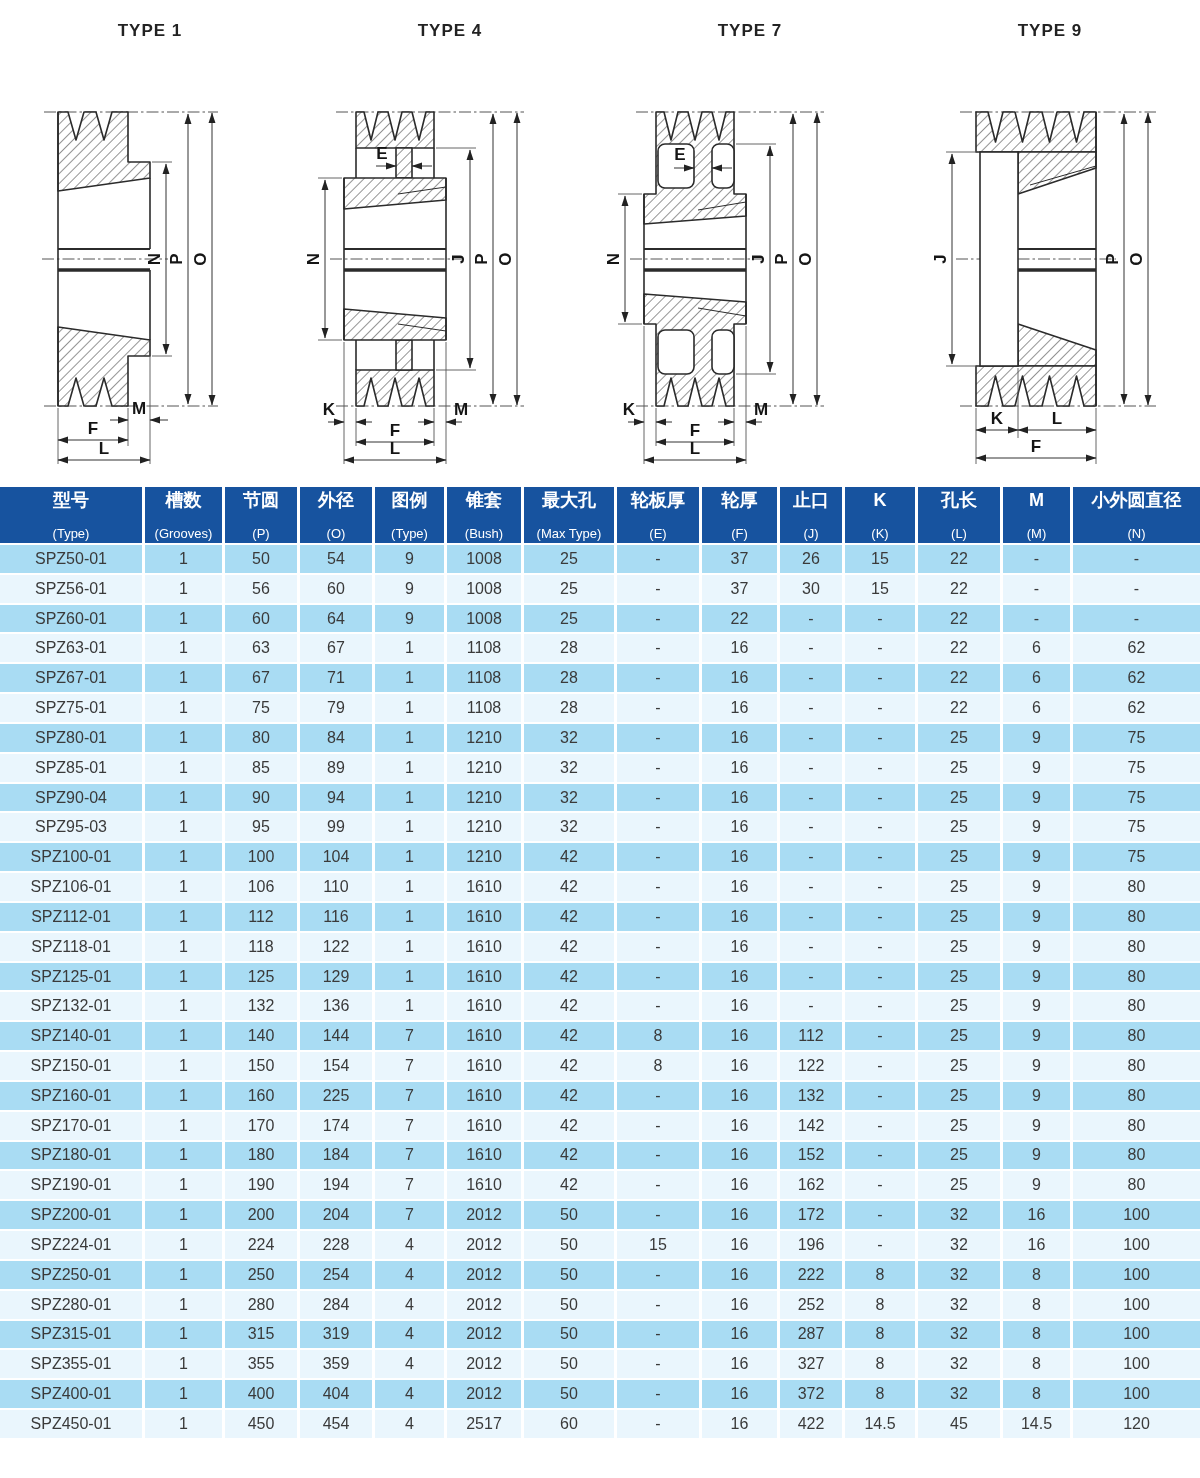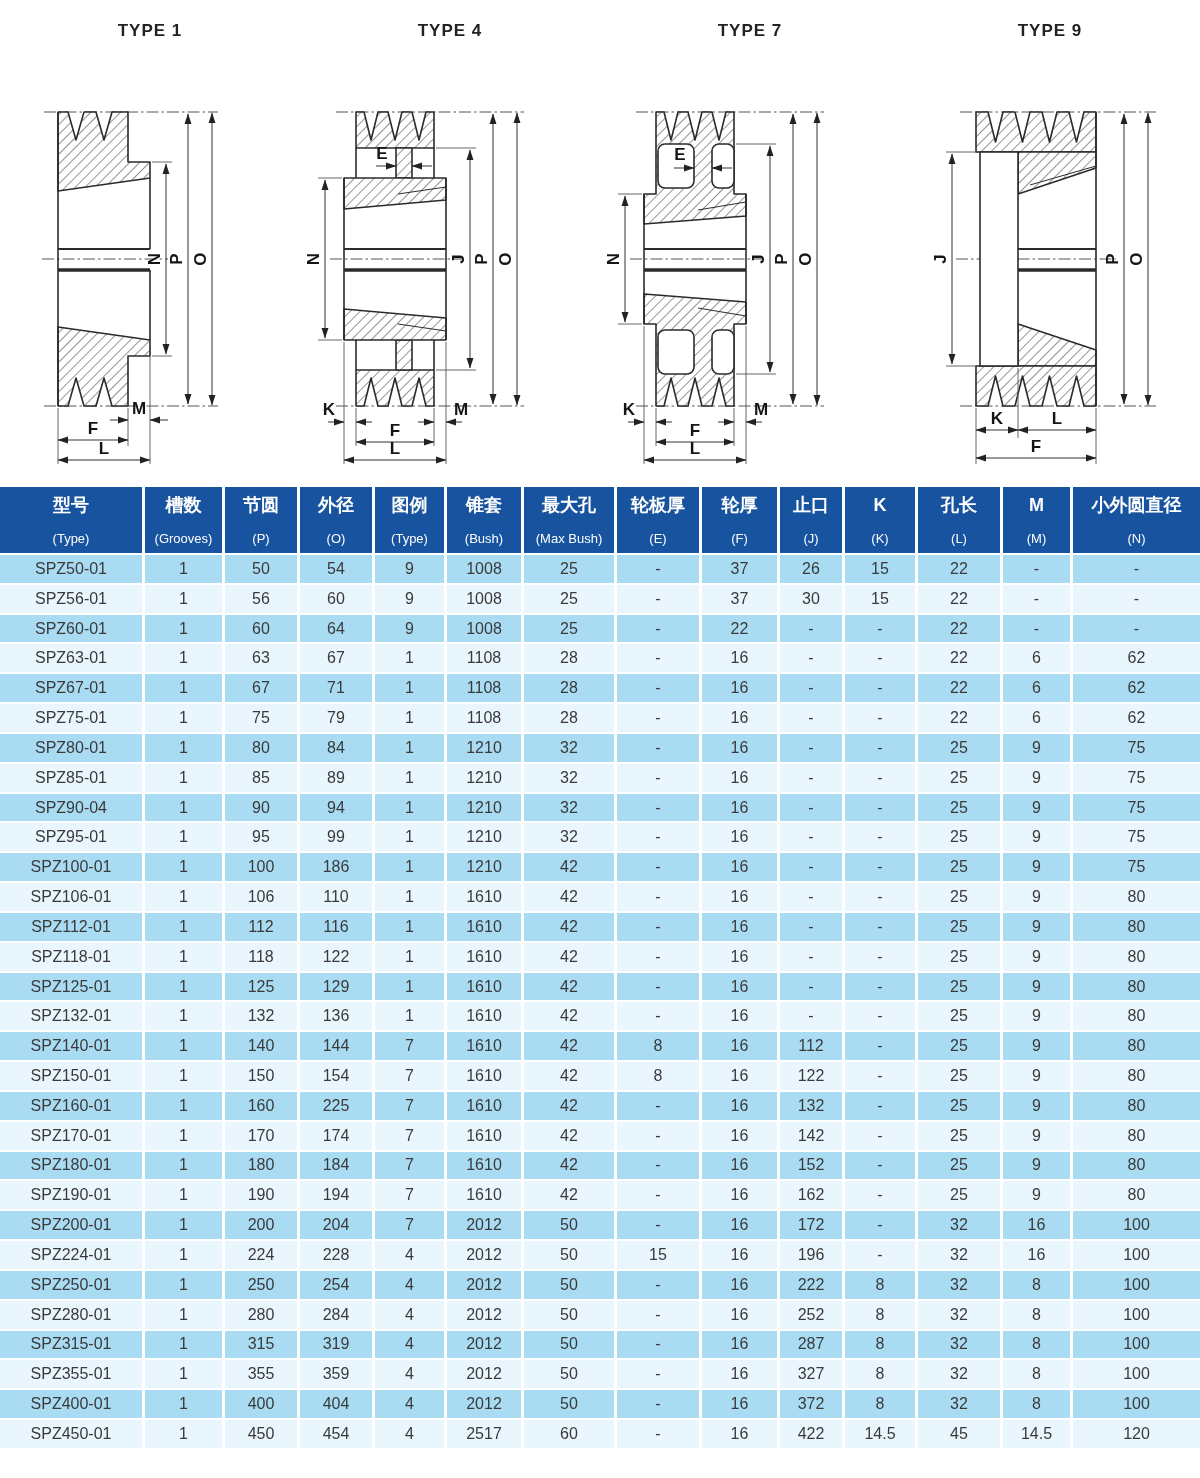--- a/index.html
+++ b/index.html
@@ -26,21 +26,21 @@
   .thin{stroke:var(--line);stroke-width:1;fill:none;}
   .bore1{stroke:var(--line);stroke-width:2;}
   .bore2{stroke:var(--line);stroke-width:3.6;}
   .cl{stroke:#555;stroke-width:1;stroke-dasharray:12 3 2.5 3;fill:none;}
   .ext{stroke:#555;stroke-width:0.9;}
   .dim{stroke:#333;stroke-width:1;marker-start:url(#arw);marker-end:url(#arw);}
   .dime{stroke:#333;stroke-width:1;marker-end:url(#arw);}
   .dl{font-size:17px;font-weight:600;fill:#151515;font-family:"Liberation Sans",sans-serif;}
 
   table{border-collapse:separate;border-spacing:0;table-layout:fixed;width:1200px;}
-  thead th{background:var(--header-bg);color:var(--header-text);height:66px;
+  thead th{background:var(--header-bg);color:var(--header-text);height:56px;
     vertical-align:middle;text-align:center;border-right:3px solid #fff;padding:0;}
   thead th:last-child{border-right:none;}
   thead .zh{font-size:18px;font-weight:700;line-height:22px;}
   thead .en{font-size:13px;font-weight:400;line-height:16px;margin-top:15px;}
   tbody td{height:29.84px;text-align:center;vertical-align:middle;font-size:16px;
     color:var(--body-text);border-right:3px solid #fff;border-top:2px solid #fff;padding:0;}
   tbody td:last-child{border-right:none;}
   tbody tr:nth-child(odd) td{background:var(--row-dark);}
   tbody tr:nth-child(even) td{background:var(--row-light);}
 </style>
@@ -289,21 +289,21 @@
         <th>
           <div class="zh">图例</div>
           <div class="en">(Type)</div>
         </th>
         <th>
           <div class="zh">锥套</div>
           <div class="en">(Bush)</div>
         </th>
         <th>
           <div class="zh">最大孔</div>
-          <div class="en">(Max Bush)</div>
+          <div class="en">(Max Type)</div>
         </th>
         <th>
           <div class="zh">轮板厚</div>
           <div class="en">(E)</div>
         </th>
         <th>
           <div class="zh">轮厚</div>
           <div class="en">(F)</div>
         </th>
         <th>
@@ -467,40 +467,40 @@
         <td>32</td>
         <td>-</td>
         <td>16</td>
         <td>-</td>
         <td>-</td>
         <td>25</td>
         <td>9</td>
         <td>75</td>
       </tr>
       <tr>
-        <td>SPZ95-01</td>
+        <td>SPZ95-03</td>
         <td>1</td>
         <td>95</td>
         <td>99</td>
         <td>1</td>
         <td>1210</td>
         <td>32</td>
         <td>-</td>
         <td>16</td>
         <td>-</td>
         <td>-</td>
         <td>25</td>
         <td>9</td>
         <td>75</td>
       </tr>
       <tr>
         <td>SPZ100-01</td>
         <td>1</td>
         <td>100</td>
-        <td>186</td>
+        <td>104</td>
         <td>1</td>
         <td>1210</td>
         <td>42</td>
         <td>-</td>
         <td>16</td>
         <td>-</td>
         <td>-</td>
         <td>25</td>
         <td>9</td>
         <td>75</td>

